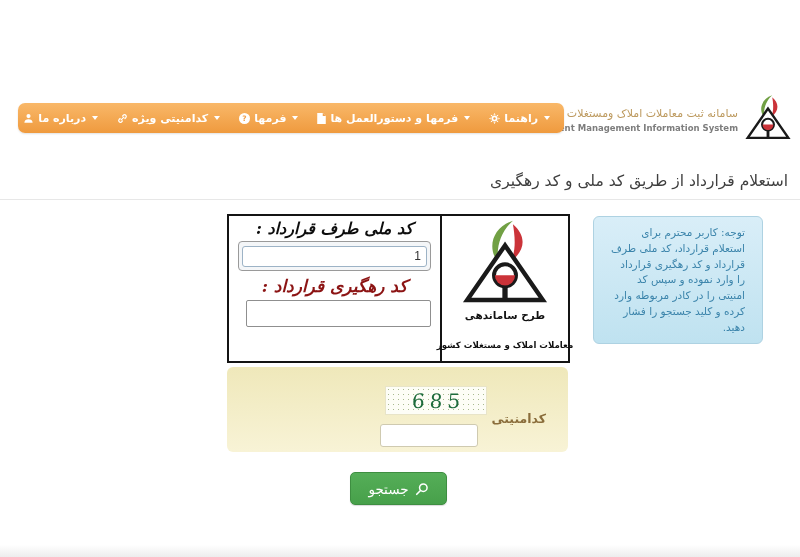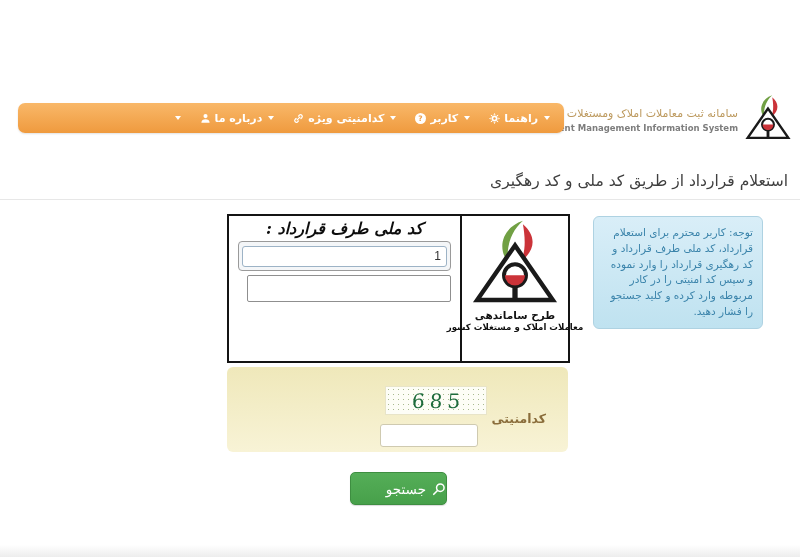--- a/index.html
+++ b/index.html
@@ -24,39 +24,39 @@
     border-right:3.5px solid transparent; border-top:4px solid #ffffff; margin-left:2px; }
   .nav-icon { display:inline-flex; align-items:center; }
 
   
   .page-title { right:12px; top:172px; direction:rtl; color:#3f3f3f; font-size:15.5px; }
   .divider { left:0; top:199px; width:800px; height:0; border-top:1px solid #e7e7e7; }
 
   
   .form-box { left:227px; top:214px; width:343px; height:149px; background:#ffffff;
     border:2px solid #141414; display:flex; direction:rtl; }
-  .logo-cell { width:108px; border-left:2px solid #141414; display:flex;
+  .logo-cell { width:128px; border-left:2px solid #141414; display:flex;
     flex-direction:column; align-items:center; padding-top:3px; }
   .logo-cell .logo-line1 { font-size:10.5px; font-weight:bold; color:#101010; margin-top:-2px; }
-  .logo-cell .logo-line2 { font-size:8.6px; font-weight:bold; color:#101010; margin-top:1px; white-space:nowrap; }
+  .logo-cell .logo-line2 { font-size:8.6px; font-weight:bold; color:#101010; margin-top:19px; white-space:nowrap; }
   .inputs-cell { flex:1; padding:3px 9px 0 9px; direction:rtl; }
   .callig { font-family:"DejaVu Serif", serif; font-weight:bold; font-style:italic;
     text-align:center; font-size:16px; color:#0d0d0d; }
   .callig.red { color:#8c1414; font-size:17px; margin-top:5px; }
   .input-outer { margin-top:3px; border:1px solid #9a9a9a; border-radius:4px;
     background:#f4f6f8; padding:3px; }
   .input-outer input { width:100%; height:21px; border:1px solid #9db3c6; border-radius:3px;
     direction:rtl; text-align:right; font-size:12px; color:#333; padding:0 5px; outline:none; }
   .plain-input { margin-top:4px; width:96%; height:27px; border:1px solid #8f8f8f;
     border-radius:2px; background:#ffffff; direction:rtl; padding:0 5px; font-size:12px; outline:none; }
 
   
   .note-box { left:593px; top:216px; width:170px; min-height:89px; border-radius:6px;
     background:linear-gradient(#d9eef8, #bfe2f0); border:1px solid #aed2e2;
-    padding:8px 9px; direction:rtl; text-align:right;
+    padding:8px 17px; direction:rtl; text-align:right;
     color:#3b84ab; font-size:10.5px; line-height:1.5; }
 
   
   .captcha-panel { left:227px; top:367px; width:341px; height:85px; border-radius:6px;
     background:linear-gradient(#efe8ba, #f8f3d6); }
   .captcha-label { position:absolute; right:22px; top:44px; color:#8a6d3b;
     font-size:12.5px; font-weight:bold; direction:rtl; }
   .captcha-box { position:absolute; right:81px; top:19px; width:102px; height:29px;
     background-color:#fdfdf6;
     background-image:radial-gradient(#a9b98e 0.9px, rgba(0,0,0,0) 1px);
@@ -64,21 +64,21 @@
     display:flex; align-items:center; justify-content:center; }
   .captcha-code { color:#1d6b3c; font-family:"DejaVu Serif", serif; font-size:20px;
     letter-spacing:5px; transform:skewX(-4deg); padding-left:5px; }
   .captcha-input { position:absolute; right:90px; top:57px; width:98px; height:23px;
     border:1px solid #cfcab0; border-radius:3px; background:#ffffff; outline:none;
     text-align:center; font-size:12px; }
 
   
   .search-btn { left:350px; top:472px; width:97px; height:33px; border-radius:5px;
     background:linear-gradient(#55ae58, #47a04a); border:1px solid #3e8e41;
-    display:flex; direction:rtl; align-items:center; gap:6px;
+    display:flex; direction:rtl; align-items:center; justify-content:center; gap:6px;
     color:#ffffff; font-size:13.5px; cursor:pointer; box-shadow:0 1px 1px rgba(0,0,0,0.15); }
 
   .bottom-fade { left:0; top:545px; width:800px; height:12px;
     background:linear-gradient(rgba(255,255,255,0), #ededed); }
 </style>
 </head>
 <body>
 
 <div class="abs header-logo-wrap">
   <div class="header-text">
@@ -104,26 +104,36 @@
         <path fill="#fff" d="M10 0l2 3h-4zM10 20l2-3h-4zM0 10l3-2v4zM20 10l-3-2v4zM3 3l3.5 1-2.5 2.5zM17 3l-1 3.5L13.5 4zM3 17l1-3.5 2.5 2.5zM17 17l-3.5-1 2.5-2.5z"></path>
         <circle cx="10" cy="10" r="5.5" fill="#fff"></circle>
           <circle cx="10" cy="10" r="2.2" fill="#f0a04c"></circle>
       </svg>
     </span>
     <span>راهنما</span>
     <span class="caret"></span>
   </span>
   <span class="nav-item">
     <span class="nav-icon">
+      <svg width="9" height="11" viewBox="0 0 14 18">
+        <path fill="#fff" d="M0 0h9l5 5v13H0z"></path>
+          <path fill="#f0a04c" d="M9 0v5h5z"></path>
+      </svg>
+    </span>
+    <span>فرمها و دستورالعمل ها</span>
+    <span class="caret"></span>
+  </span>
+  <span class="nav-item">
+    <span class="nav-icon">
       <svg width="11" height="11" viewBox="0 0 16 16">
         <circle cx="8" cy="8" r="8" fill="#fff"></circle>
         <text x="8" y="12" text-anchor="middle" font-size="11" font-weight="bold" fill="#f0a04c">?</text>
       </svg>
     </span>
-    <span>کاربر</span>
+    <span>فرمها</span>
     <span class="caret"></span>
   </span>
   <span class="nav-item">
     <span class="nav-icon">
       <svg width="11" height="11" viewBox="0 0 16 16">
         <path stroke="#fff" stroke-width="1.8" fill="none" stroke-linecap="round" d="M6 10l4-4M4.5 8L3 9.5a2.5 2.5 0 003.5 3.5L8 11.5M8 4.5L9.5 3A2.5 2.5 0 0113 6.5L11.5 8"></path>
       </svg>
     </span>
     <span>کدامنیتی ویژه</span>
     <span class="caret"></span>
@@ -161,20 +171,21 @@
     </span>
     <div class="logo-line1">طرح ساماندهی</div>
     <div class="logo-line2">معاملات املاک و مستغلات کشور</div>
   </div>
 
   <div class="inputs-cell">
     <div class="callig">کد ملی طرف قرارداد :</div>
     <div class="input-outer">
       <input type="text" value="1" style="">
     </div>
+    <div class="callig red">کد رهگیری قرارداد :</div>
     <input type="text" class="plain-input" value="" style="">
   </div>
 </div>
 
 <div class="abs note-box">توجه: کاربر محترم برای استعلام قرارداد، کد ملی طرف قرارداد و کد رهگیری قرارداد را وارد نموده و سپس کد امنیتی را در کادر مربوطه وارد کرده و کلید جستجو را فشار دهید.</div>
 
 <div class="abs captcha-panel">
   <span class="captcha-label">کدامنیتی</span>
   <div class="captcha-box">
     <span class="captcha-code">685</span>

